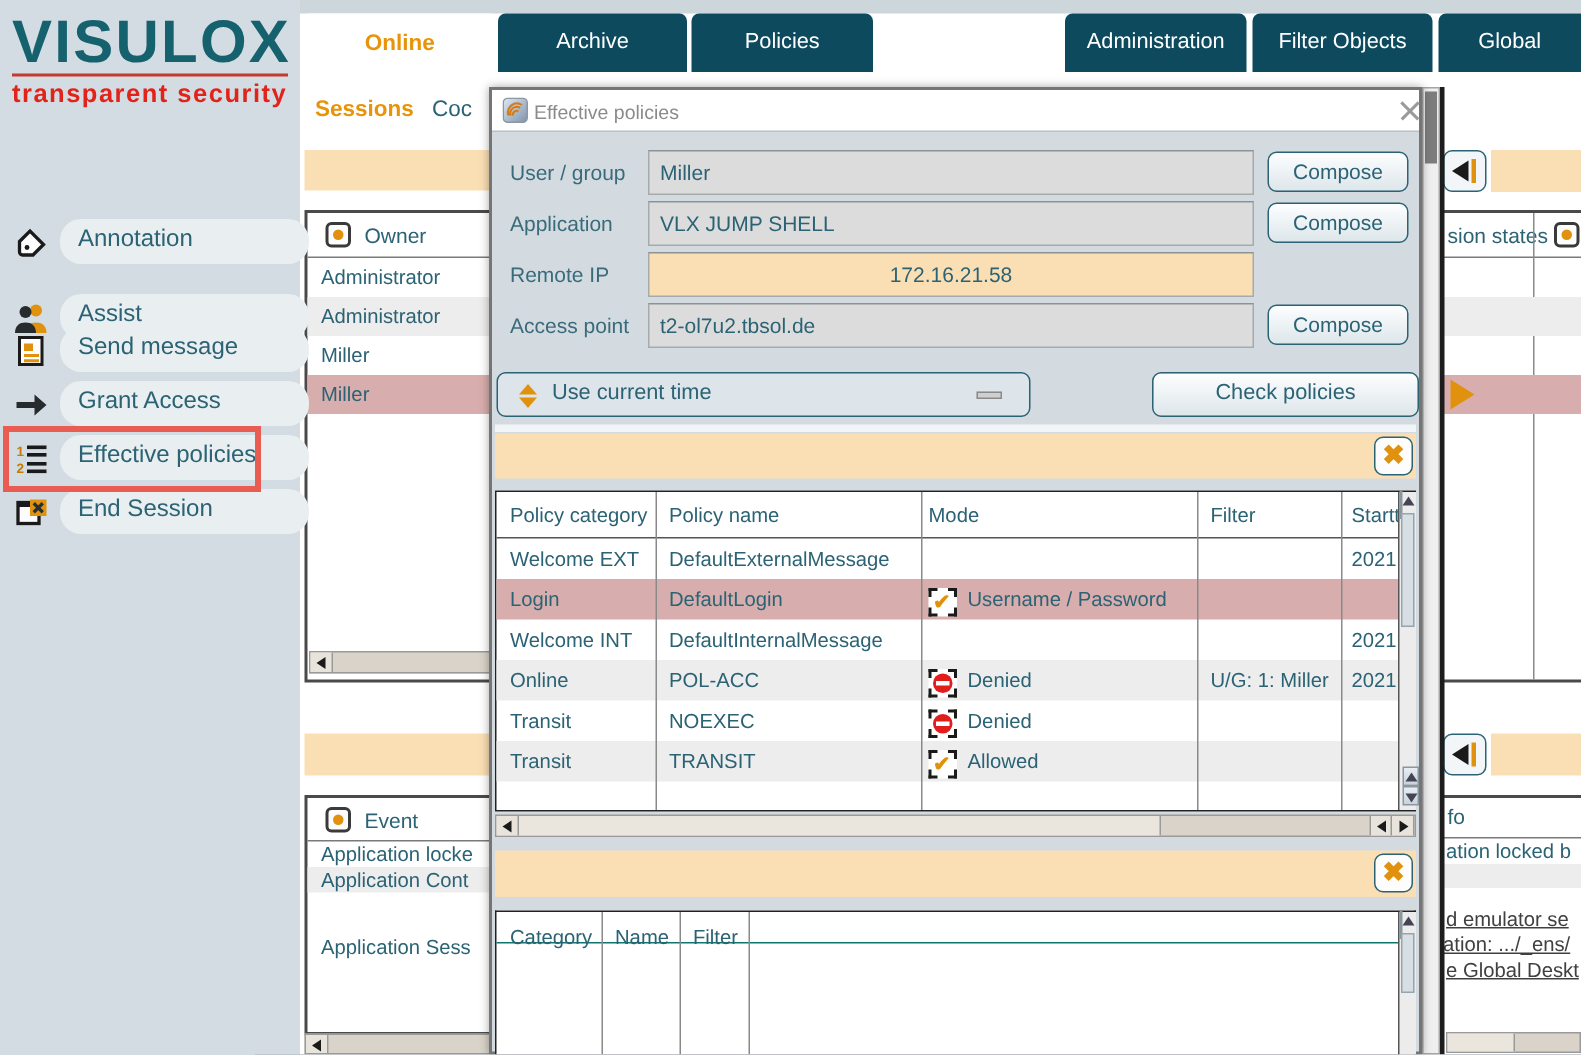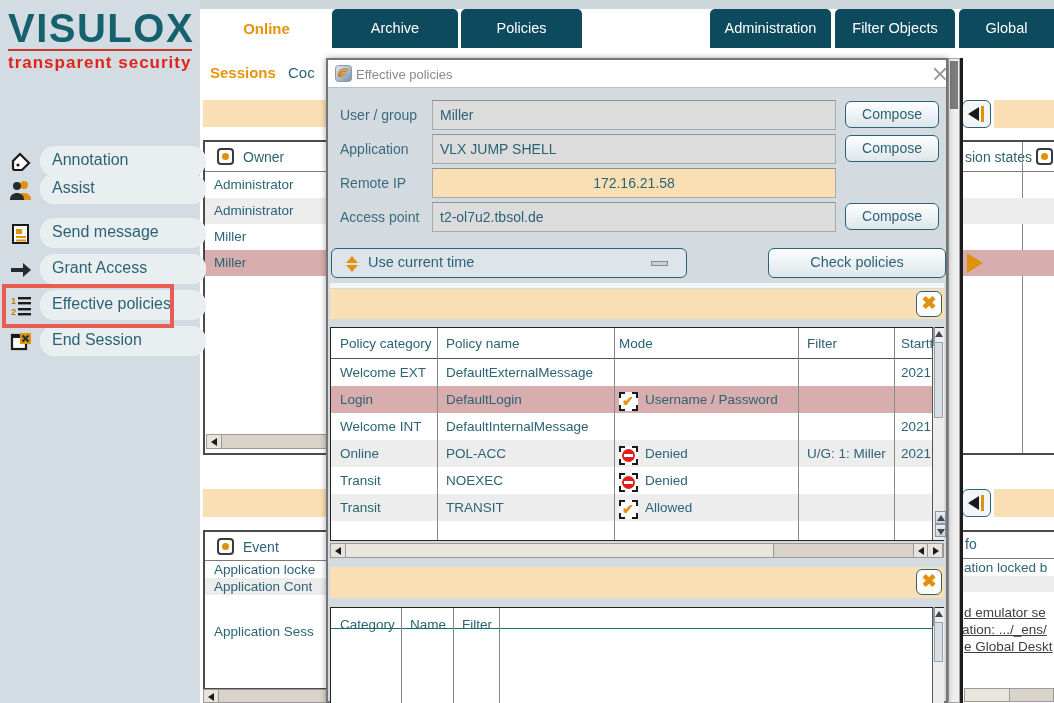--- a/index.html
+++ b/index.html
@@ -145,21 +145,21 @@
       <span class="side-ic">
         <svg width="22" height="22" viewBox="0 0 22 22">
             <path d="M3 10 L10 3 H17 a2 2 0 0 1 2 2 V12 L12 19 Z" fill="#fdfdfd" stroke="#1a1a1a" stroke-width="2.2" transform="rotate(180 11 11)"></path>
             <circle cx="8" cy="14" r="1.6" fill="#1a1a1a"></circle>
           </svg>
       </span>
       <span class="side-pill"></span>
       <span class="side-label">Annotation</span>
     </div>
 
-    <div class="side-item" style="top:174px;padding-left:12px;">
+    <div class="side-item" style="top:196px;padding-left:12px;">
       <span class="side-ic">
         <svg width="24" height="22" viewBox="0 0 24 22">
             <circle cx="15" cy="6" r="4" fill="#e0920e"></circle>
             <path d="M8 21 c0-5 3-7 7-7 s7 2 7 7 Z" fill="#e0920e"></path>
             <circle cx="8" cy="7" r="4" fill="#262b2e"></circle>
             <path d="M1 21 c0-5 3-7 7-7 s7 2 7 7 Z" fill="#262b2e"></path>
           </svg>
       </span>
       <span class="side-pill"></span>
       <span class="side-label">Assist</span>

